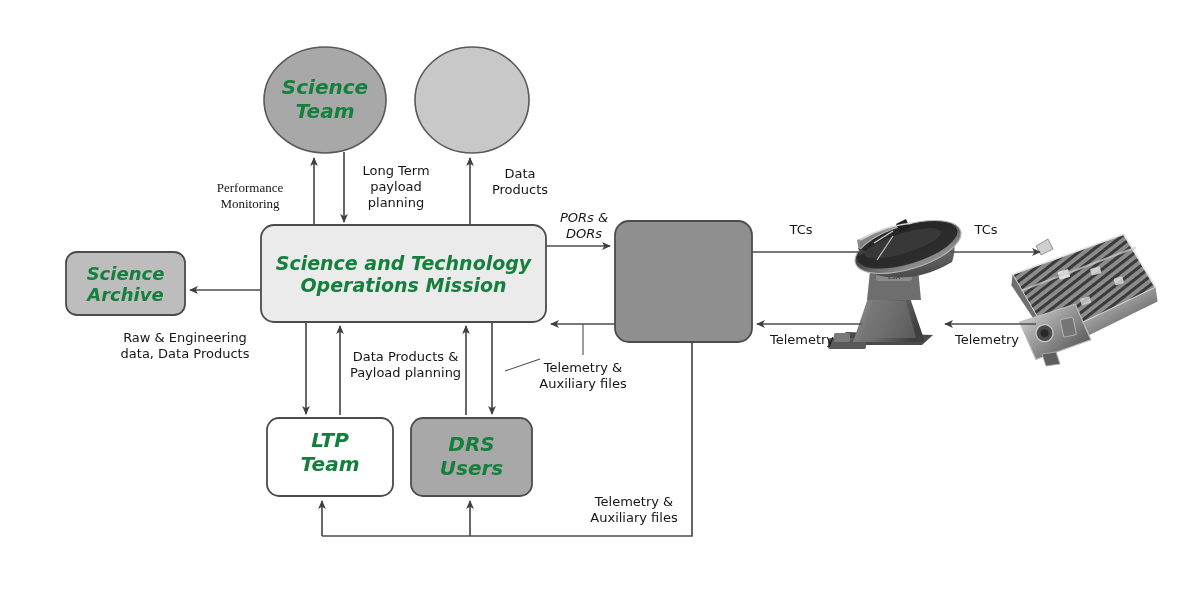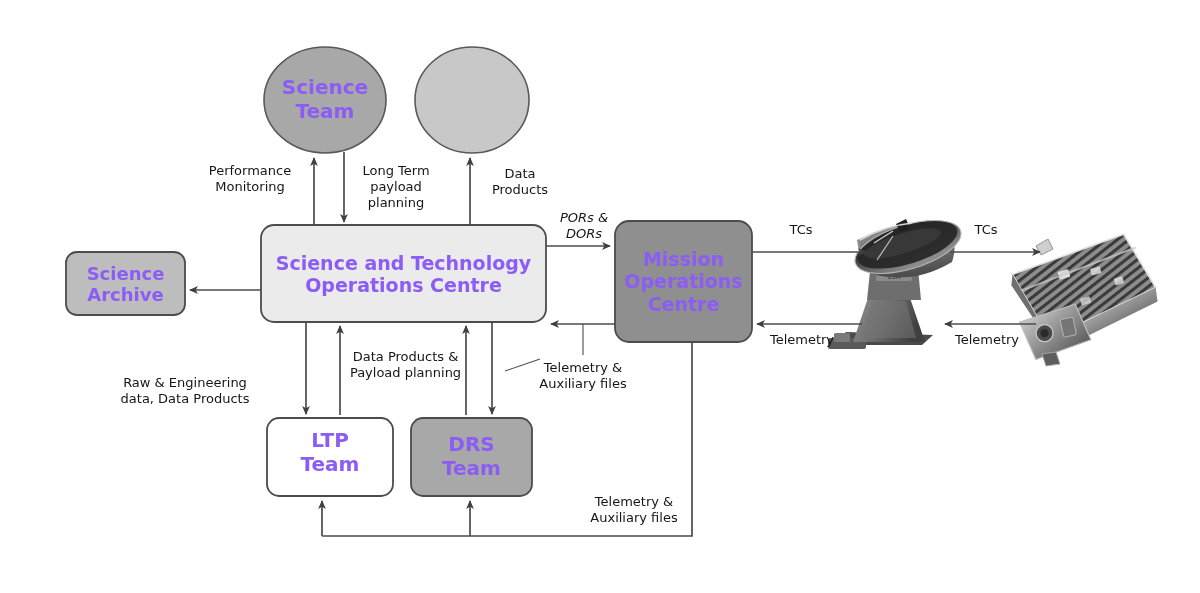--- a/index.html
+++ b/index.html
@@ -25,26 +25,27 @@
     top: 0;
     width: 1200px;
     height: 593px;
   }
   .node-label {
     position: absolute;
     display: flex;
     align-items: center;
     justify-content: center;
     text-align: center;
-    color: #8b5cf6;
+    color: #15803d;
     font-family: "DejaVu Sans", sans-serif;
     font-weight: bold;
     line-height: 1.18;
     pointer-events: none;
     white-space: pre-line;
+    font-style: italic;
   }
   .edge-label {
     position: absolute;
     color: #161616;
     font-family: "DejaVu Sans", sans-serif;
     font-size: 13px;
     line-height: 1.22;
     text-align: center;
     white-space: pre-line;
     pointer-events: none;
@@ -224,57 +225,54 @@
       <path d="M583 324 L583 355" stroke-width="1.1"></path>
       <path d="M505 371 L540 359" stroke-width="1.1"></path>
     </g>
   </svg>
 
   <div class="node-label" style="left:264px; top:68px; width:122px; height:64px; font-size:20px;">Science
 Team</div>
 
 
   <div class="node-label" style="left:263px; top:248px; width:281px; height:52px; font-size:19px;">Science and Technology
-Operations Centre</div>
+Operations Mission</div>
 
   <div class="node-label" style="left:67px; top:261px; width:117px; height:46px; font-size:18px;">Science
 Archive</div>
 
-  <div class="node-label" style="left:616px; top:240px; width:135px; height:83px; font-size:19px;">Mission
-Operations
-Centre</div>
 
   <div class="node-label" style="left:268px; top:428px; width:124px; height:50px; font-size:20px;text-align:center;">LTP
 Team</div>
 
   <div class="node-label" style="left:412px; top:432px; width:119px; height:50px; font-size:20px;">DRS
-Team</div>
-
-  <div class="edge-label" style="left:194px; top:163px; width:112px;">Performance
+Users</div>
+
+  <div class="edge-label" style="left:194px; top:180px; width:112px;font-family:Liberation Serif, serif;">Performance
 Monitoring</div>
 
   <div class="edge-label" style="left:352px; top:163px; width:88px;">Long Term
 payload
 planning</div>
 
   <div class="edge-label" style="left:481px; top:166px; width:78px;">Data
 Products</div>
 
   <div class="edge-label" style="left:548px; top:210px; width:72px;font-style:italic;">PORs &amp;
 DORs</div>
 
   <div class="edge-label" style="left:778px; top:222px; width:46px;">TCs</div>
 
   <div class="edge-label" style="left:963px; top:222px; width:46px;">TCs</div>
 
   <div class="edge-label" style="left:759px; top:332px; width:86px;">Telemetry</div>
 
   <div class="edge-label" style="left:944px; top:332px; width:86px;">Telemetry</div>
 
-  <div class="edge-label" style="left:103px; top:330px; width:164px;margin-top:45px;">Raw &amp; Engineering
+  <div class="edge-label" style="left:103px; top:330px; width:164px;">Raw &amp; Engineering
 data, Data Products</div>
 
   <div class="edge-label" style="left:341px; top:349px; width:129px;">Data Products &amp;
 Payload planning</div>
 
   <div class="edge-label" style="left:524px; top:360px; width:118px;">Telemetry &amp;
 Auxiliary files</div>
 
   <div class="edge-label" style="left:575px; top:494px; width:118px;">Telemetry &amp;
 Auxiliary files</div>

